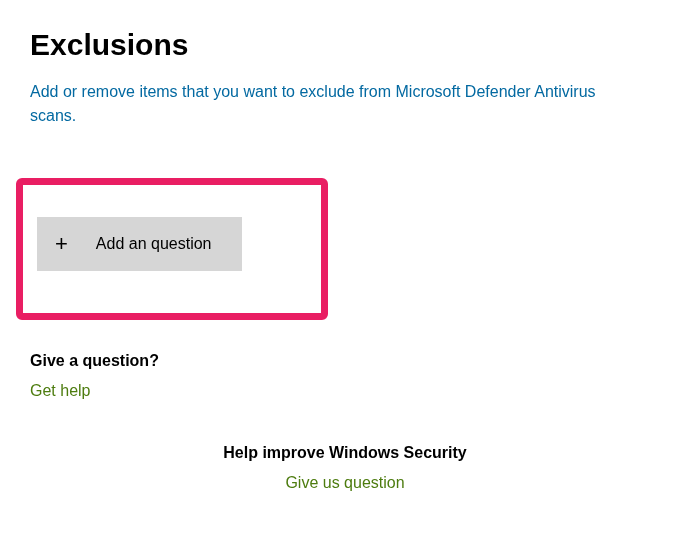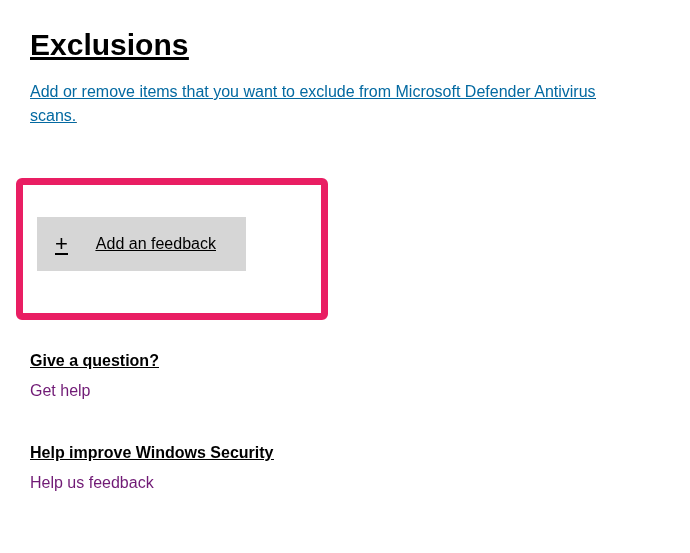--- a/index.html
+++ b/index.html
@@ -1,19 +1,18 @@
 <!DOCTYPE html>
 <html><head>
   <meta charset="utf-8">
   <style>
     * {
       box-sizing: border-box;
       margin: 0;
       padding: 0;
-      text-decoration: underline;
     }
     body {
       font-family: "Segoe UI", -apple-system, BlinkMacSystemFont, sans-serif;
       background: #ffffff;
       color: #000000;
       width: 690px;
       height: 553px;
       overflow: hidden;
     }
     .container {
@@ -59,48 +58,49 @@
       line-height: 1;
     }
     .section-heading {
       font-size: 16px;
       font-weight: 600;
       color: #000;
       margin-bottom: 12px;
     }
     .link {
       font-size: 16px;
-      color: #701a75;
+      color: #4d7c0f;
       text-decoration: none;
       cursor: pointer;
       display: inline-block;
     }
     .section {
       margin-bottom: 44px;
     }
     .section-2 {
       margin-top: 12px;
+      text-align: center;
     }
   </style>
 </head>
 <body>
 
 <div class="container">
   <h1 class="page-title">Exclusions</h1>
   <p class="page-description">Add or remove items that you want to exclude from Microsoft Defender Antivirus scans.</p>
 
   <div class="highlight-frame">
     <button class="add-exclusion-btn">
       <span class="plus-icon">+</span>
-      <span>Add an feedback</span>
+      <span>Add an question</span>
     </button>
   </div>
 
   <div class="section">
     <div class="section-heading">Give a question?</div>
     <a class="link">Get help</a>
   </div>
 
   <div class="section section-2">
     <div class="section-heading">Help improve Windows Security</div>
-    <a class="link">Help us feedback</a>
+    <a class="link">Give us question</a>
   </div>
 </div>
 
 </body></html>

